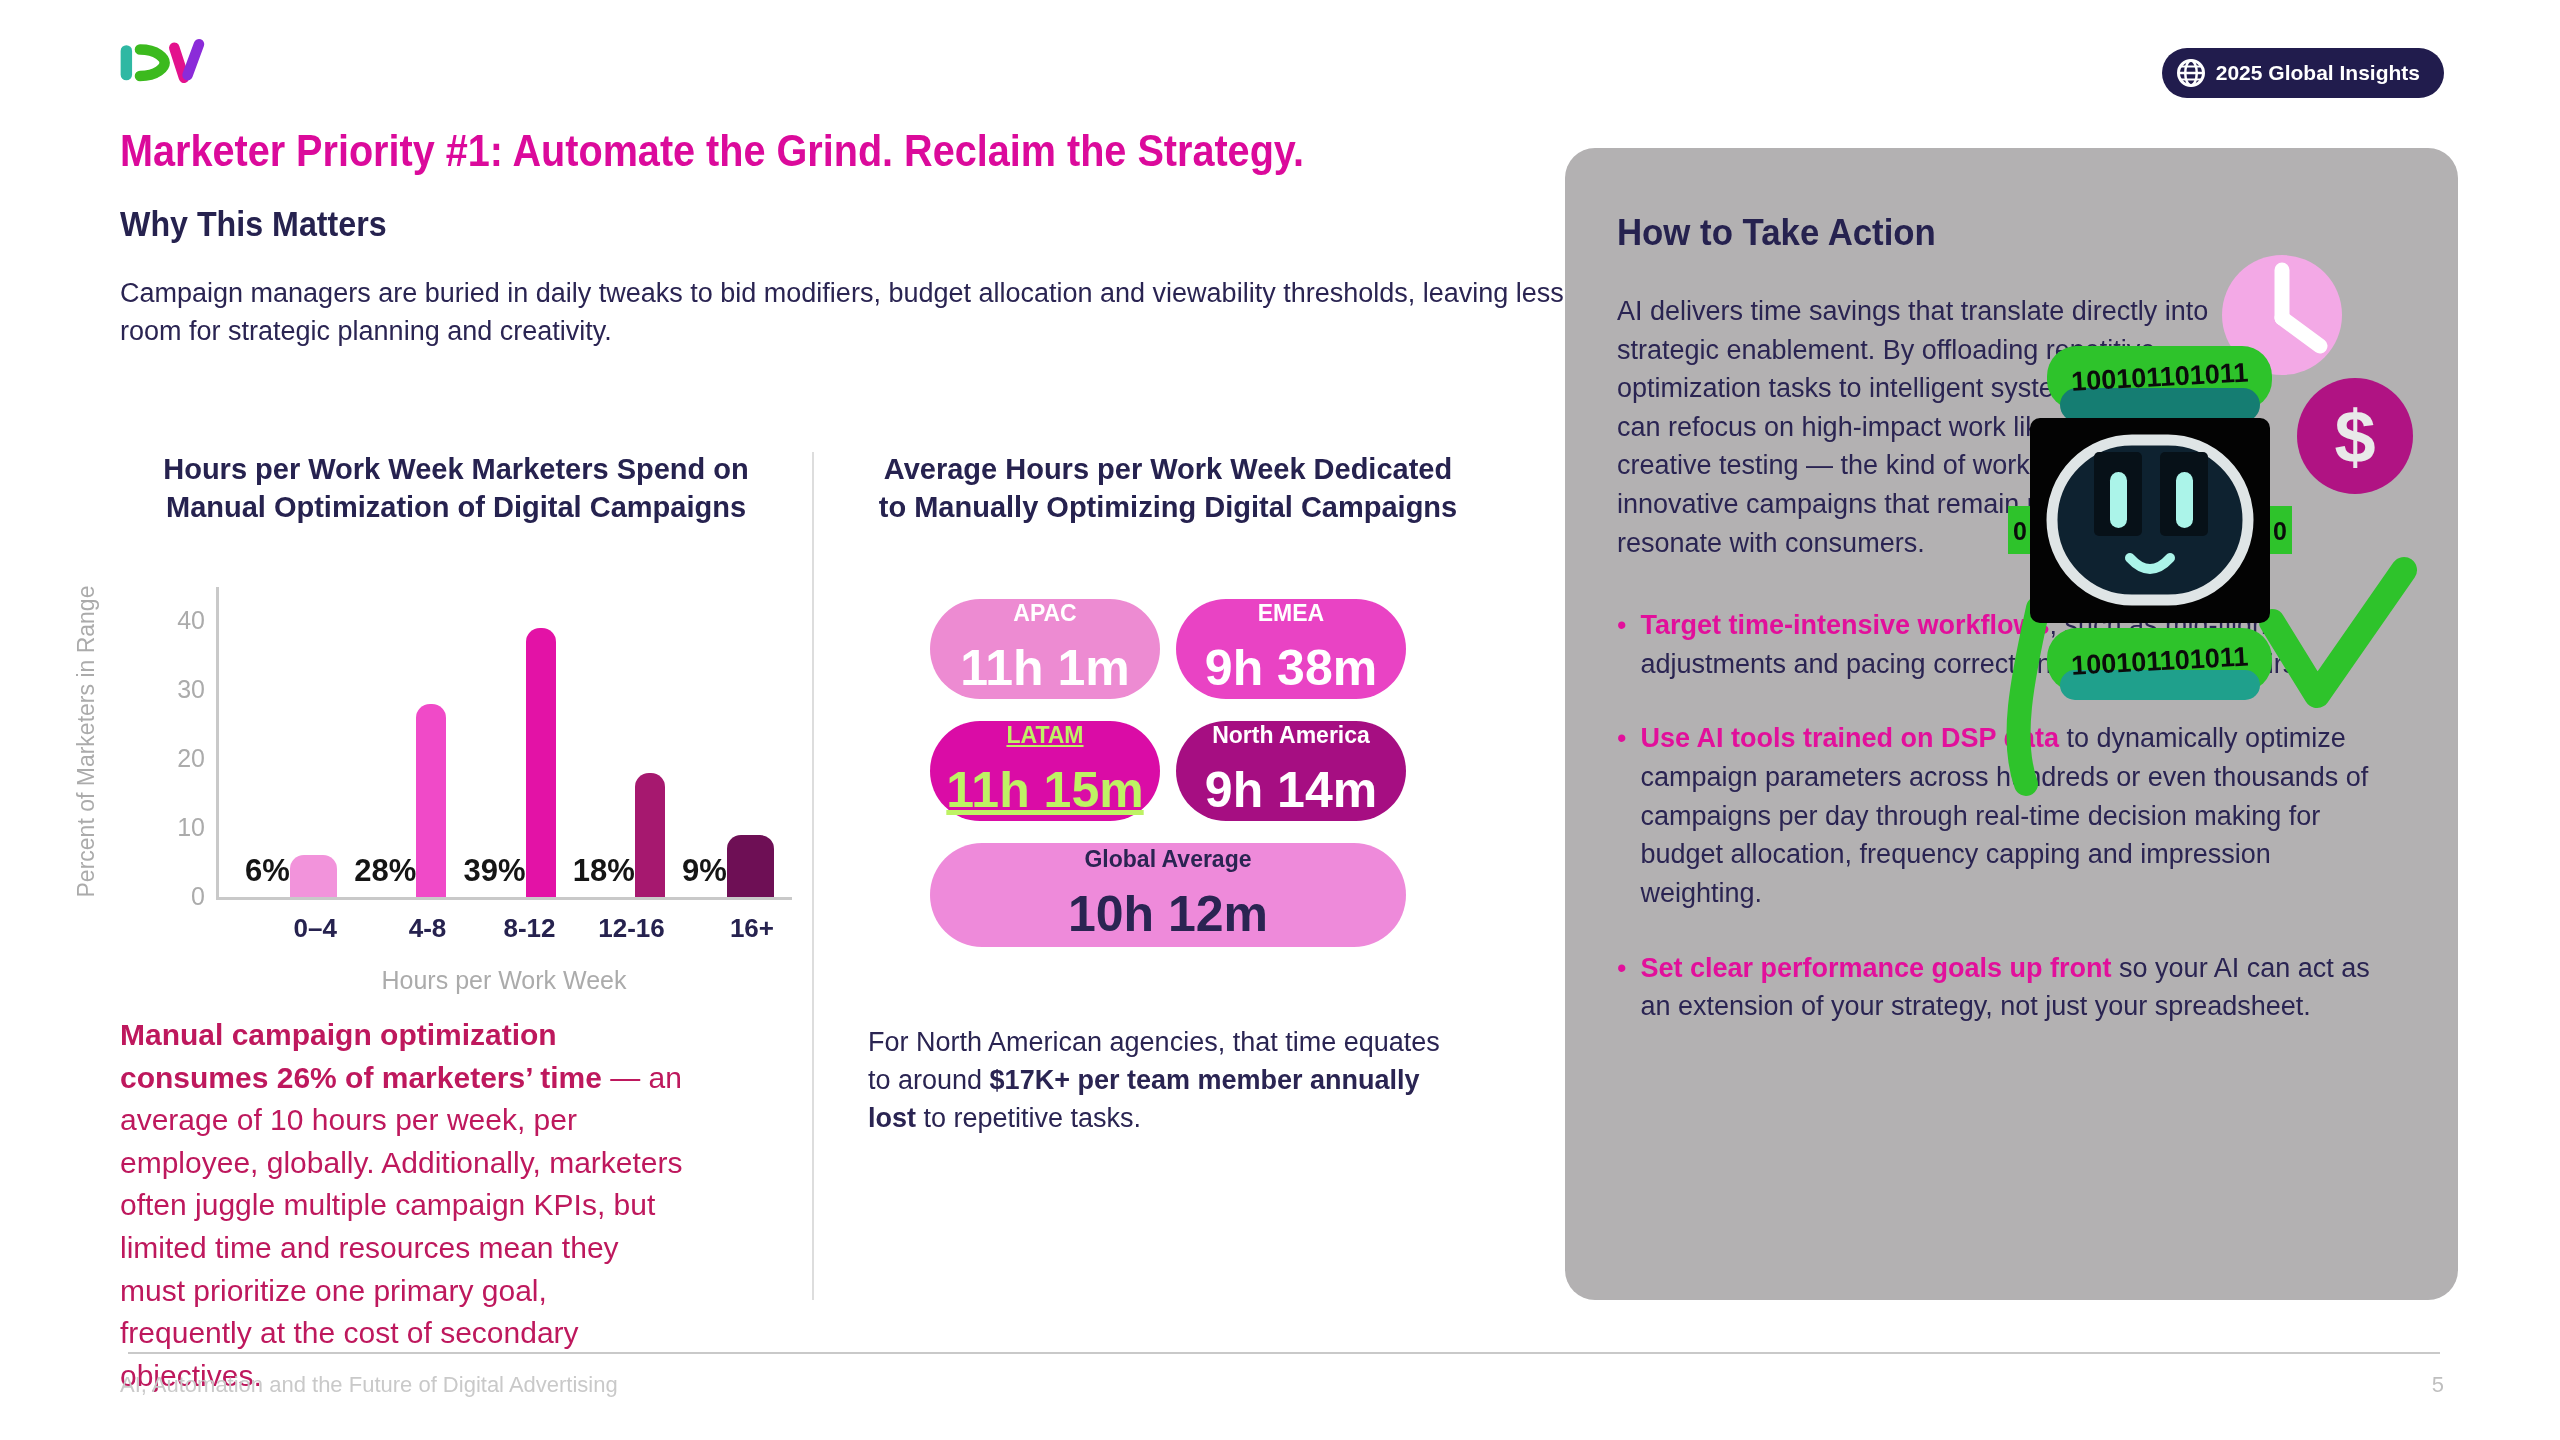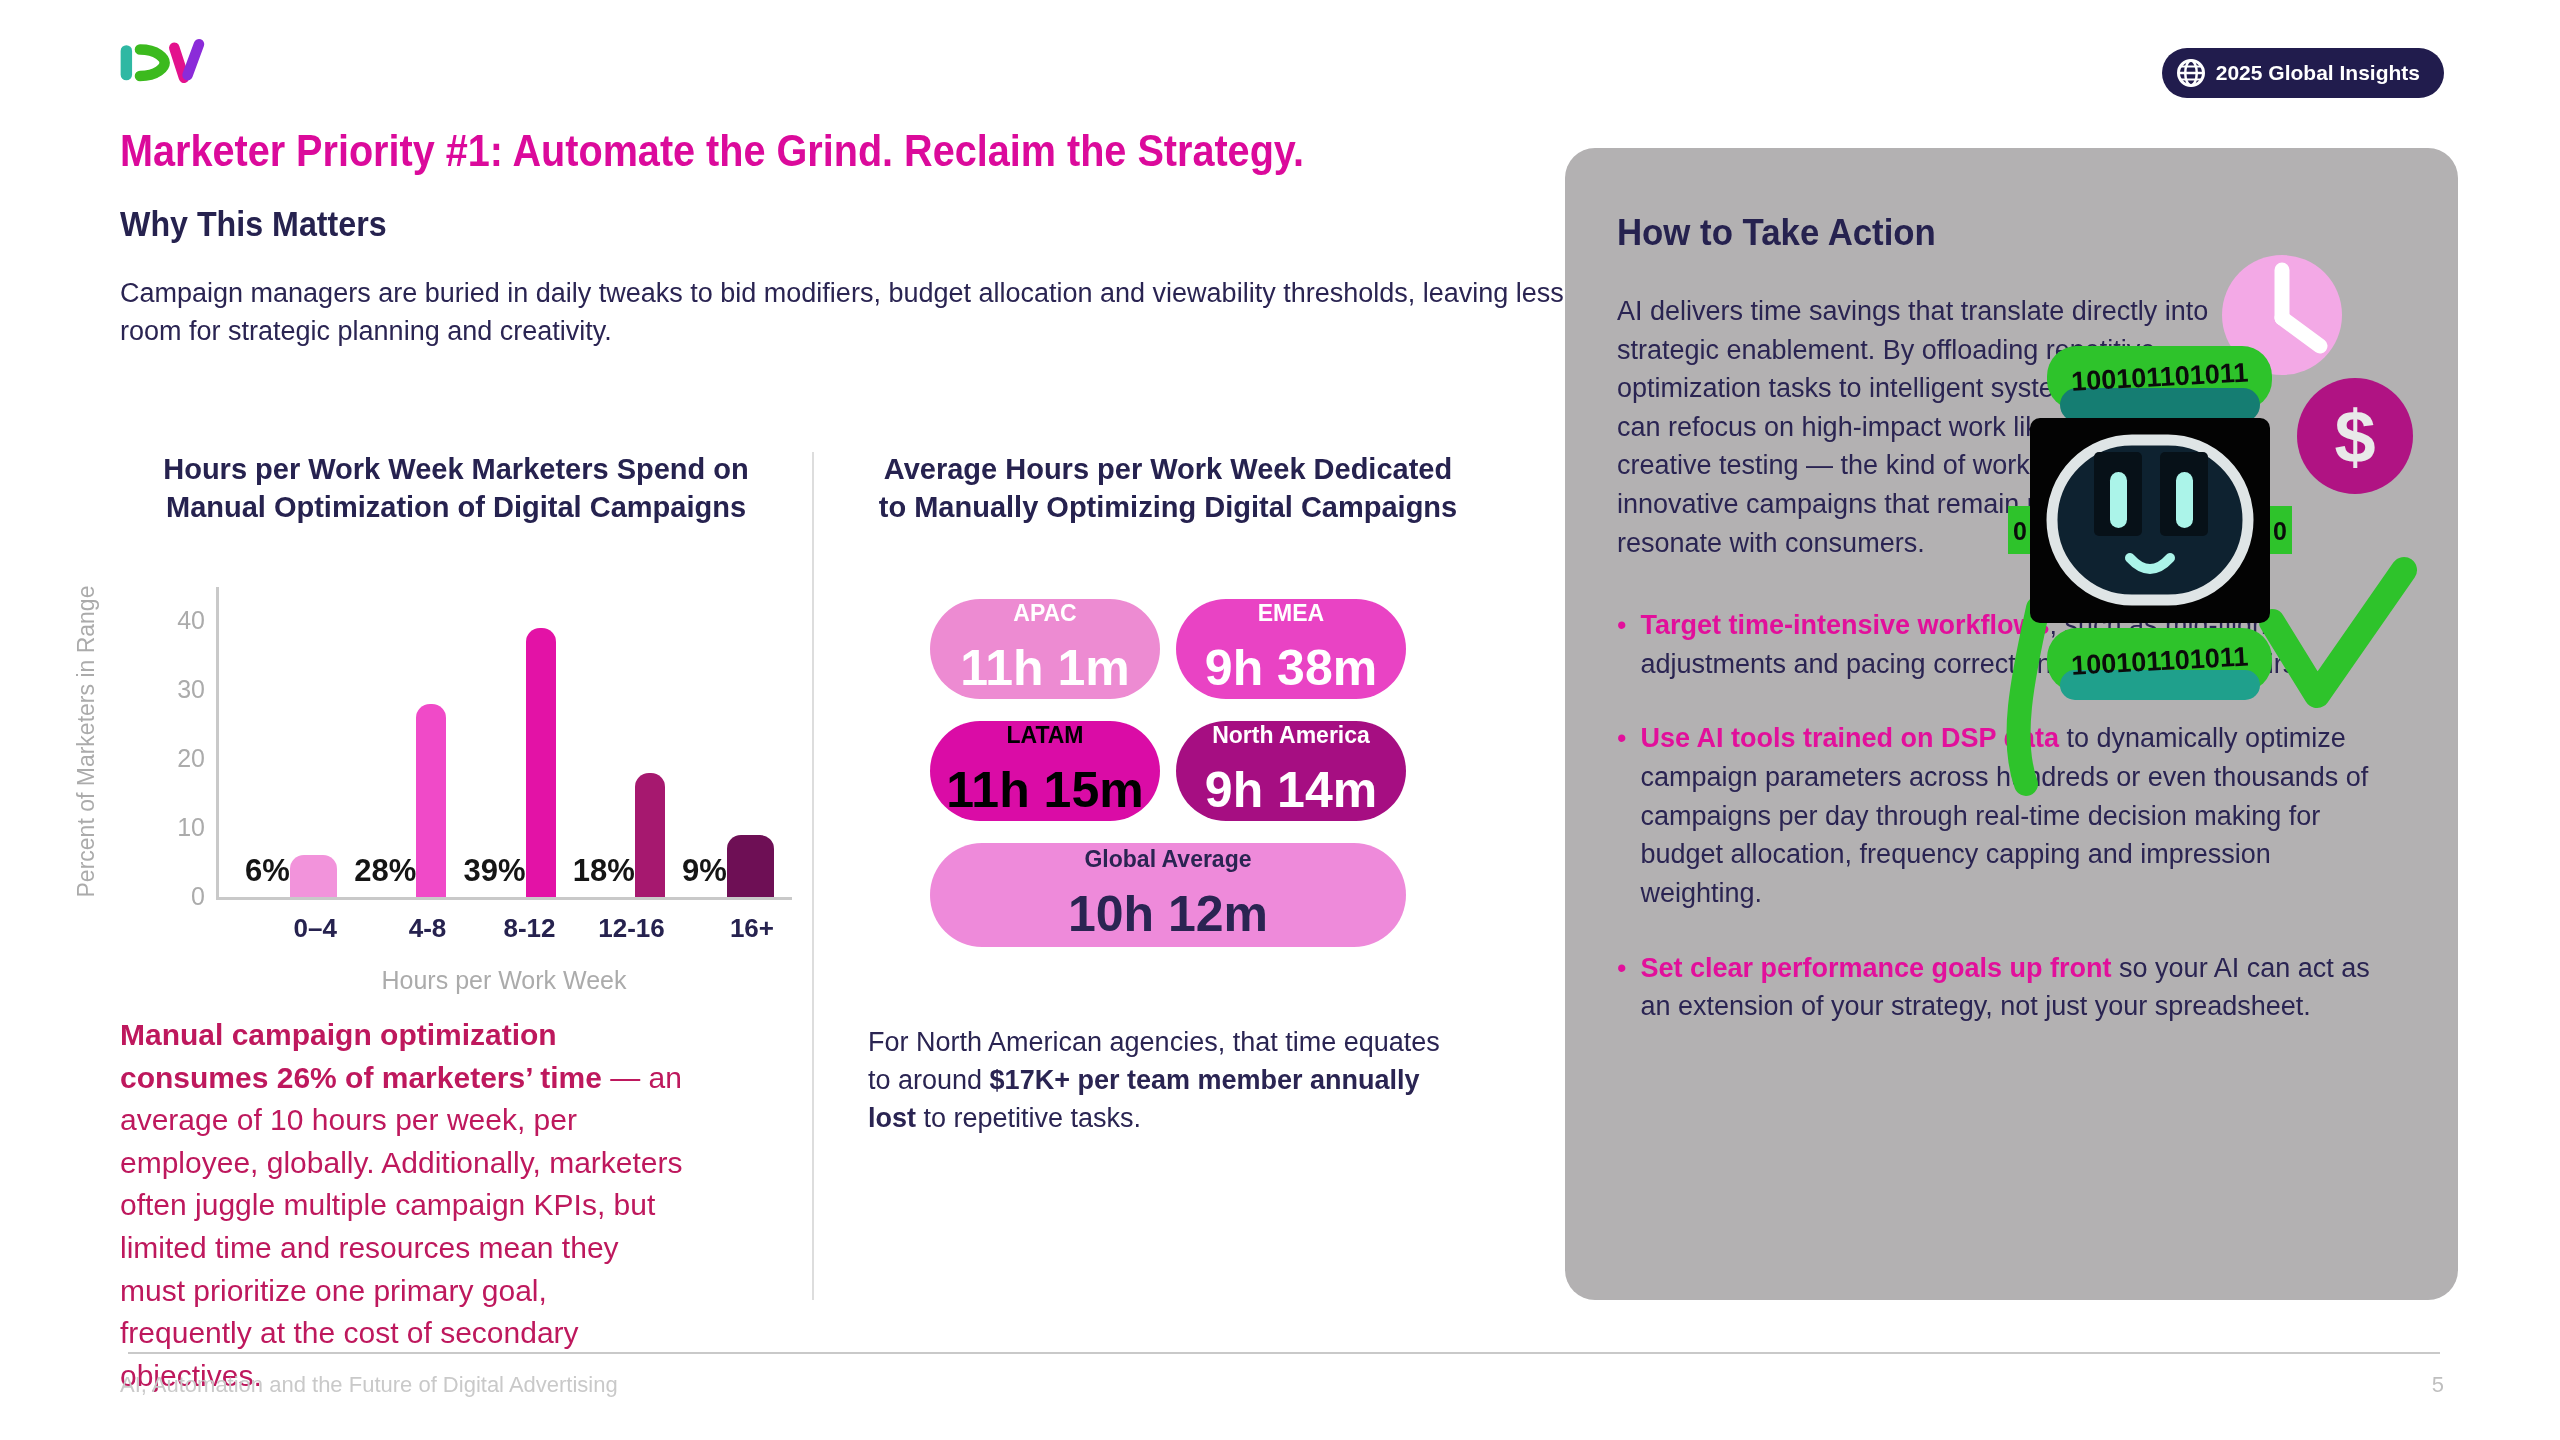--- a/index.html
+++ b/index.html
@@ -148,21 +148,21 @@
     <div class="mid-title">Average Hours per Work Week Dedicated to Manually Optimizing Digital Campaigns</div>
     <div class="pills">
       <div class="pill" style="background: rgb(237, 139, 210); color: rgb(255, 255, 255);">
         <div class="pill-label">APAC</div>
         <div class="pill-value">11h 1m</div>
       </div>
       <div class="pill" style="background: rgb(233, 67, 196); color: rgb(255, 255, 255);">
         <div class="pill-label">EMEA</div>
         <div class="pill-value">9h 38m</div>
       </div>
-      <div class="pill" style="background: rgb(218, 12, 166); color: #000000;">
+      <div class="pill" style="background: rgb(218, 12, 166); color: #bef264; text-decoration: underline;">
         <div class="pill-label">LATAM</div>
         <div class="pill-value">11h 15m</div>
       </div>
       <div class="pill" style="background: rgb(166, 14, 130); color: rgb(255, 255, 255);">
         <div class="pill-label">North America</div>
         <div class="pill-value">9h 14m</div>
       </div>
       <div class="pill wide" style="background: rgb(238, 138, 218); color: rgb(42, 36, 82);">
         <div class="pill-label">Global Average</div>
         <div class="pill-value">10h 12m</div>

